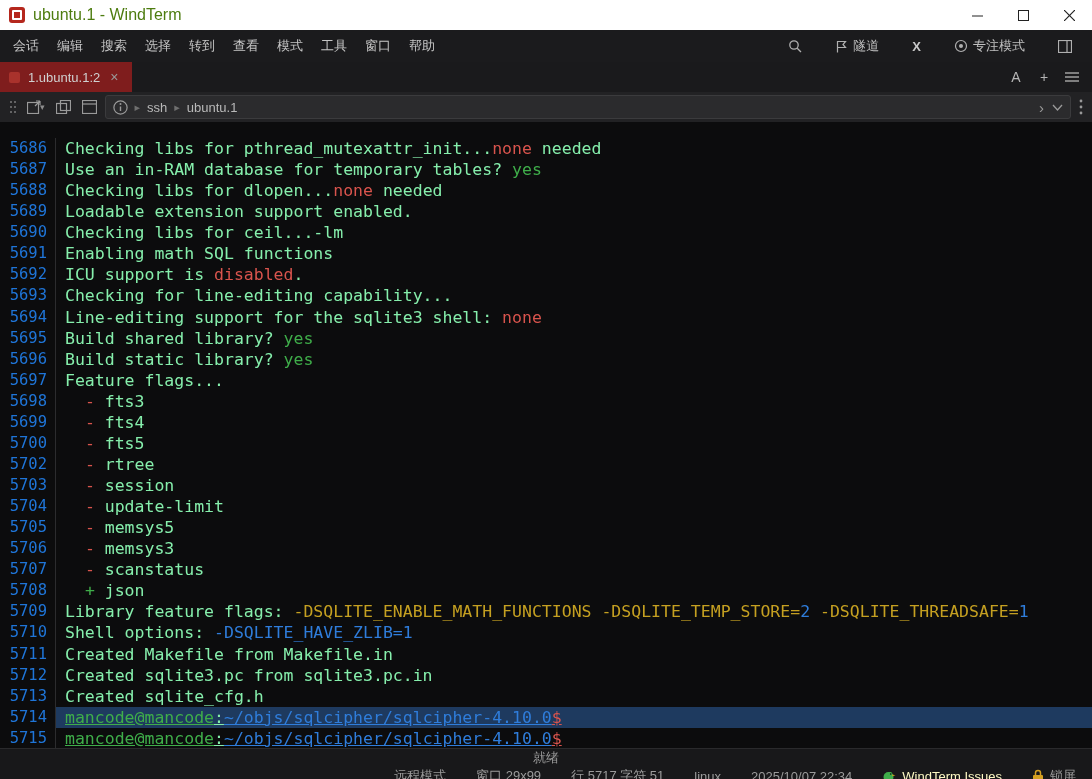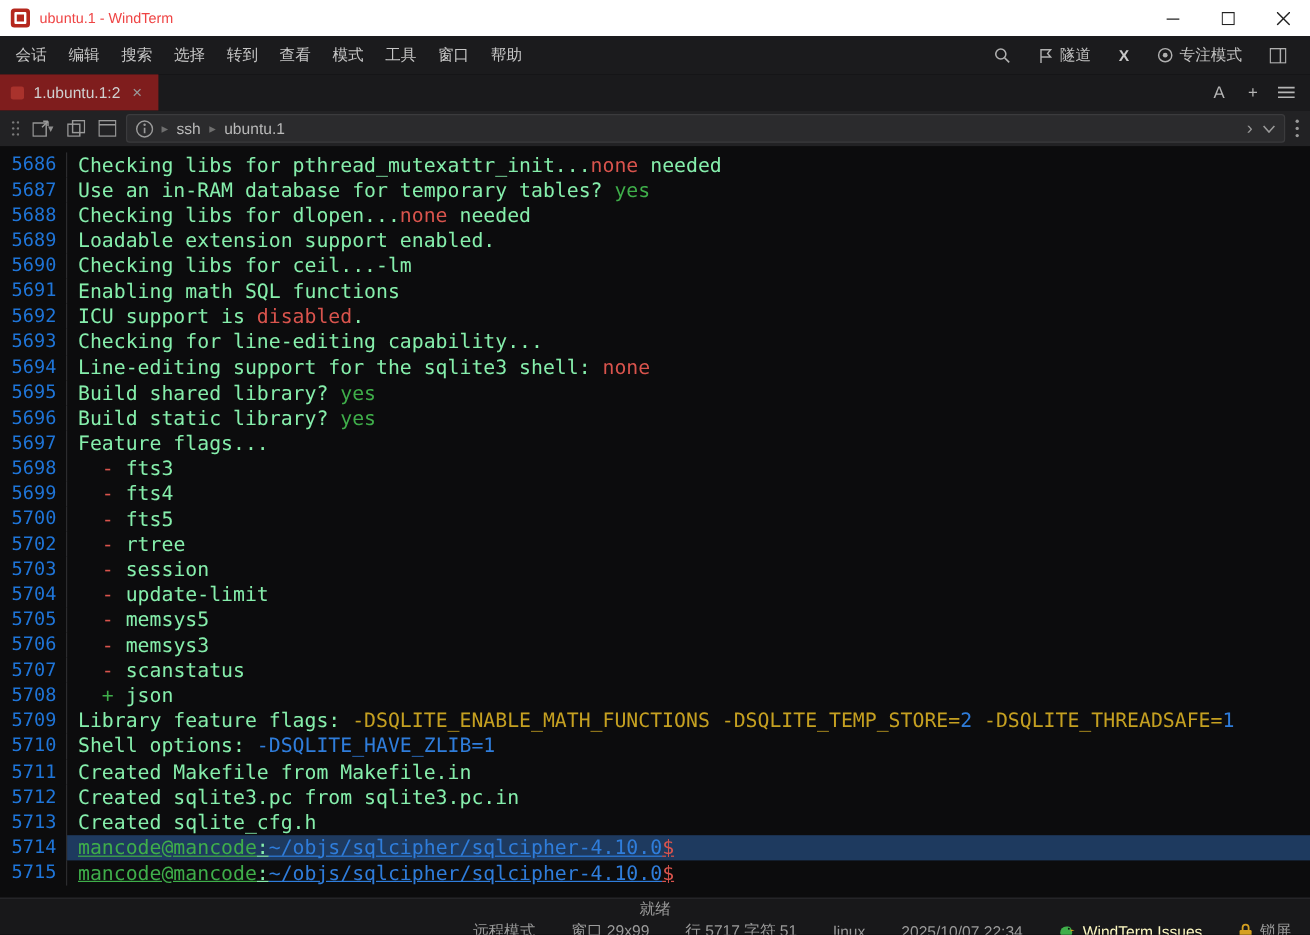--- a/index.html
+++ b/index.html
@@ -3,29 +3,29 @@
 <meta charset="utf-8">
 <style>
   * { margin:0; padding:0; box-sizing:border-box; }
   html,body { width:1092px; height:779px; overflow:hidden; }
   body { font-family:"Liberation Sans", sans-serif; background:#0d0d0e; }
 
   
   .titlebar { height:30px; background:#ffffff; display:flex; align-items:center; }
   .logo { width:16px; height:16px; margin-left:9px; background:#b5271d; border-radius:3px; position:relative; flex:0 0 16px; }
   .logo::after { content:""; position:absolute; inset:3px; border:2px solid #ffffff; border-radius:1px; }
-  .title-text { margin-left:8px; font-size:12px; color:#ef4444; }
+  .title-text { margin-left:8px; font-size:16px; color:#4d7c0f; }
   .win-controls { margin-left:auto; display:flex; height:100%; }
   .win-btn { width:46px; height:30px; display:flex; align-items:center; justify-content:center; }
   .win-btn svg { display:block; }
 
   
   .menubar { height:32px; background:#1b1b1d; display:flex; align-items:center; color:#c6c6c6; font-size:13px; padding:0 4px; }
   .menu-item { padding:0 9px; height:100%; display:flex; align-items:center; cursor:default; }
-  .menu-right { margin-left:auto; display:flex; align-items:center; gap:7px; padding-right:8px; }
+  .menu-right { margin-left:auto; display:flex; align-items:center; gap:17px; padding-right:8px; }
   .mr-btn { display:flex; align-items:center; gap:5px; padding:0 8px; height:26px; color:#c0c0c0; }
   .mr-btn .lbl { font-size:13px; }
   .x-glyph { font-size:13px; font-weight:bold; color:#c8c8c8; }
 
   
   .tabbar { height:30px; background:#1a1a1c; display:flex; align-items:stretch; }
   .tab { background:#7f1d1d; display:flex; align-items:center; gap:8px; padding:0 12px 0 9px; color:#d0d0d0; font-size:13px; }
   .tab-square { width:11px; height:11px; background:#a9322c; border-radius:2px; }
   .tab-close { color:#9a9a9a; font-size:14px; line-height:1; padding:0 2px; }
   .tab-right { margin-left:auto; display:flex; align-items:center; gap:4px; padding-right:8px; color:#b5b5b5; }
@@ -34,21 +34,21 @@
   
   .toolbar { height:30px; background:#222224; display:flex; align-items:center; gap:5px; padding:0 6px; }
   .tb-icon { display:flex; align-items:center; justify-content:center; height:24px; padding:0 3px; }
   .caret { color:#8e8e8e; font-size:9px; margin-left:-2px; }
   .addrbar { flex:1; height:24px; background:#2b2b2d; border:1px solid #3b3b3d; border-radius:3px; display:flex; align-items:center; padding:0 7px; gap:7px; color:#b9b9b9; font-size:13px; }
   .crumb-sep { color:#6f6f6f; font-size:11px; }
   .addr-right { margin-left:auto; display:flex; align-items:center; gap:8px; }
   .chev { color:#9a9a9a; font-size:15px; }
 
   
-  .terminal { height:626px; background:#0c0c0d; overflow:hidden; padding-top:5px;
+  .terminal { height:626px; background:#0c0c0d; overflow:hidden; padding-top:16px;
               font-family:"DejaVu Sans Mono", monospace; font-size:16.5px; }
   .term-row { height:21.07px; line-height:21.07px; display:flex; white-space:pre; }
   .lnum { flex:0 0 47px; text-align:right; color:#1f75d8; font-size:15.5px; }
   .ltext { flex:1; margin-left:8px; padding-left:9px; border-left:1px solid #2c2c2e; white-space:pre; }
   .term-row.hl .ltext { background:#1e3a5f; }
   .term-row.ul .ltext span { text-decoration:underline; }
   .c-fg { color:#86efac; }
   .c-red { color:#d9544d;margin-top:38px; }
   .c-green { color:#3fae4a; }
   .c-yellow { color:#c5a021; }

